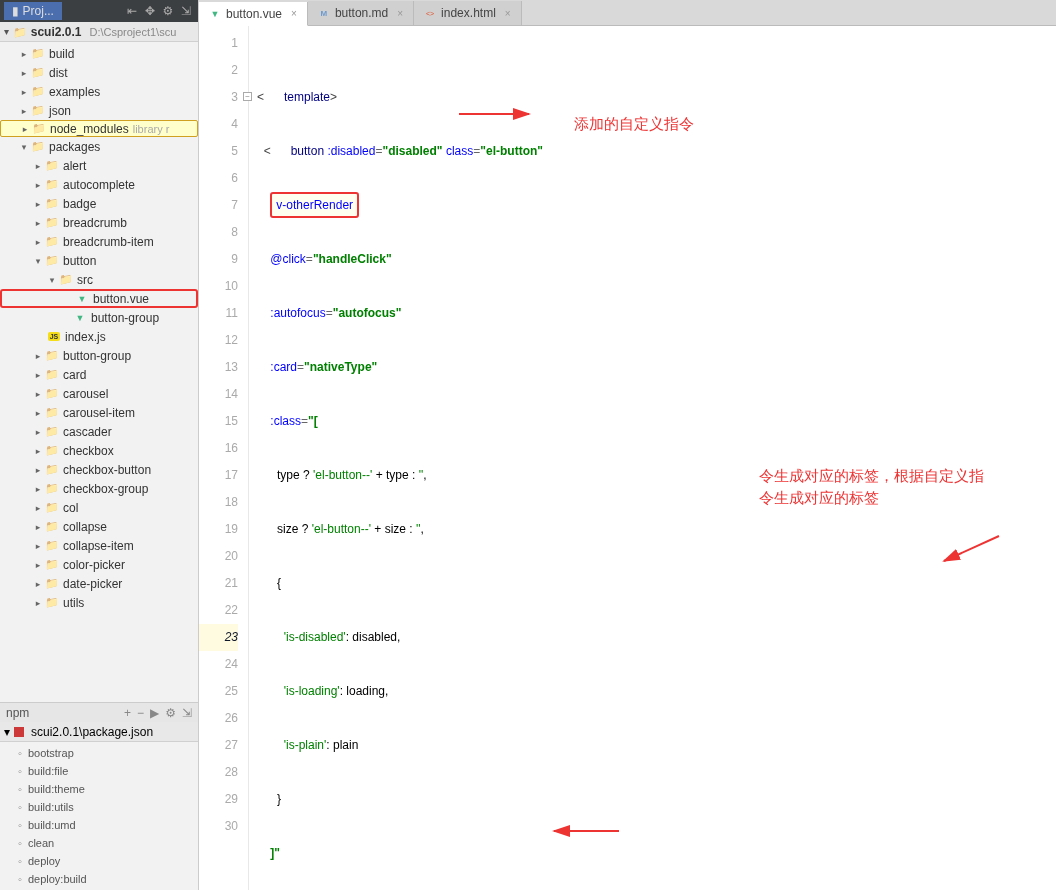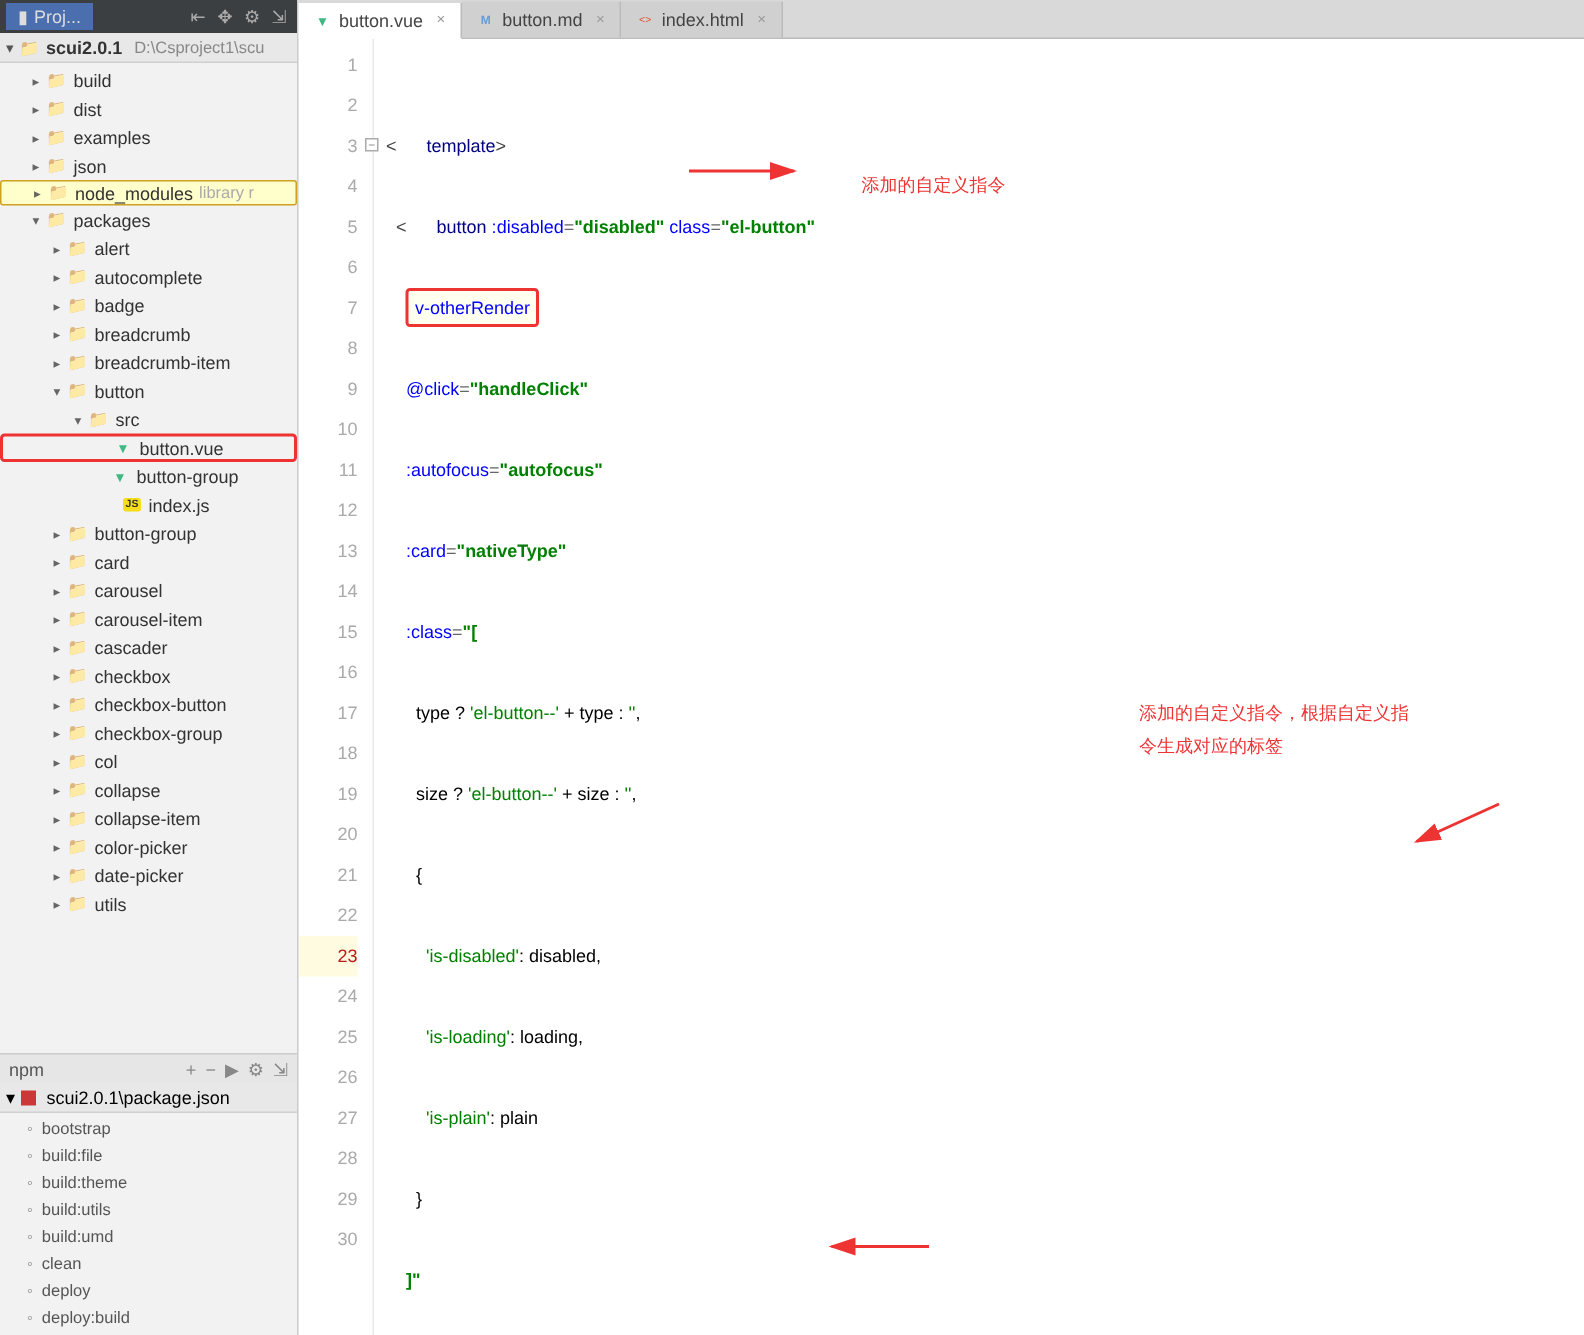--- a/index.html
+++ b/index.html
@@ -50,34 +50,34 @@
 .tab.active { background: #fff; border-bottom: 1px solid #fff; margin-bottom: -1px; }
 .tab .tico { width: 12px; height: 12px; display: inline-flex; align-items: center; justify-content: center; font-size: 9px; }
 .tab .xbtn { color: #999; margin-left: 4px; font-size: 10px; }
 .tico.vue { color: #41b883; } .tico.vue::before { content: "▼"; }
 .tico.md { color: #6b9bd2; } .tico.md::before { content: "M"; font-weight: bold; font-size: 8px; }
 .tico.html { color: #e44d26; } .tico.html::before { content: "<>"; font-size: 7px; }
 
 .code-wrap { flex: 1; display: flex; overflow: auto; background: #fff; position: relative; }
 .gutter { width: 50px; background: #fff; border-right: 1px solid #e8e8e8; color: #aaa; text-align: right; padding-right: 10px; font-family: Consolas, monospace; font-size: 12px; line-height: 27px; padding-top: 4px; }
 .gutter .ln { height: 27px; }
-.gutter .ln.cur { color: #b91c1c; background: #fffbe0; }
+.gutter .ln.cur { color: #0f172a; background: #fffbe0; font-style: italic; }
 .code { flex: 1; font-family: Consolas, 'Courier New', monospace; font-size: 13px; line-height: 27px; padding: 4px 0 0 8px; white-space: pre; position: relative; }
 .code .row { height: 27px; position: relative; }
 .code .foldmark { position: absolute; left: -14px; top: 8px; width: 9px; height: 9px; border: 1px solid #aaa; font-size: 8px; line-height: 7px; text-align: center; color: #888; background: #fff; cursor: pointer; } 
 .tag { color: #000080; font-weight: normal; padding-left: 20px; }
 .attr { color: #0000ff; }
 .val { color: #008000; font-weight: bold; }
 .str { color: #008000; }
 .op { color: #666; }
 .pn { color: #444; }
 
 
 .anno-box-red { border: 2px solid #e33; border-radius: 3px; padding: 0 4px; display: inline-block; line-height: 22px; background: #fffff0; }
-.anno-text { position: absolute; color: #e33; font-size: 12px; font-family: 'Microsoft YaHei', sans-serif; white-space: nowrap; }
+.anno-text { position: absolute; color: #e33; font-size: 15px; font-family: 'Microsoft YaHei', sans-serif; white-space: nowrap; }
 .arrow-svg { position: absolute; pointer-events: none; }
 </style>
 </head>
 <body>
 
 <div class="sidebar">
   <div class="toolbar">
     <div class="toolbar-tab">
       <span>▮</span>
       <span>Proj...</span>
@@ -167,21 +167,21 @@
       <div class="tree-item red-box" style="padding-left: 60px;">
         <span class="chev empty"></span>
         <span class="ico vue"></span>
         <span class="lbl">button.vue</span>
       </div>
       <div class="tree-item" style="padding-left: 60px;">
         <span class="chev empty"></span>
         <span class="ico vue"></span>
         <span class="lbl">button-group</span>
       </div>
-      <div class="tree-item" style="padding-left: 68px;">
+      <div class="tree-item" style="padding-left: 34px;">
         <span class="chev empty"></span>
         <span class="ico js"></span>
         <span class="lbl">index.js</span>
       </div>
       <div class="tree-item" style="padding-left: 32px;">
         <span class="chev">▸</span>
         <span class="ico folder"></span>
         <span class="lbl">button-group</span>
       </div>
       <div class="tree-item" style="padding-left: 32px;">
@@ -365,21 +365,21 @@
       <div class="anno-text" style="left:325px;top:84px;">添加的自定义指令</div>
       <svg class="arrow-svg" style="left:210px;top:78px;width:80px;height:20px;">
           <defs>
             <marker id="ah1" markerWidth="10" markerHeight="10" refX="8" refY="3" orient="auto">
               <path d="M0,0 L0,6 L9,3 z" fill="#e33"></path>
             </marker>
           </defs>
           <line x1="0" y1="10" x2="70" y2="10" stroke="#e33" stroke-width="2" marker-end="url(#ah1)"></line>
         </svg>
 
-      <div class="anno-text" style="left:510px;top:436px;">添加的自定义指令，根据自定义指</div>
+      <div class="anno-text" style="left:510px;top:436px;">令生成对应的标签，根据自定义指</div>
       <div class="anno-text" style="left:510px;top:458px;">令生成对应的标签</div>
       <svg class="arrow-svg" style="left:690px;top:505px;width:70px;height:40px;">
           <defs>
             <marker id="ah2" markerWidth="10" markerHeight="10" refX="8" refY="3" orient="auto">
               <path d="M0,0 L0,6 L9,3 z" fill="#e33"></path>
             </marker>
           </defs>
           <line x1="60" y1="5" x2="5" y2="30" stroke="#e33" stroke-width="2" marker-end="url(#ah2)"></line>
         </svg>
 

